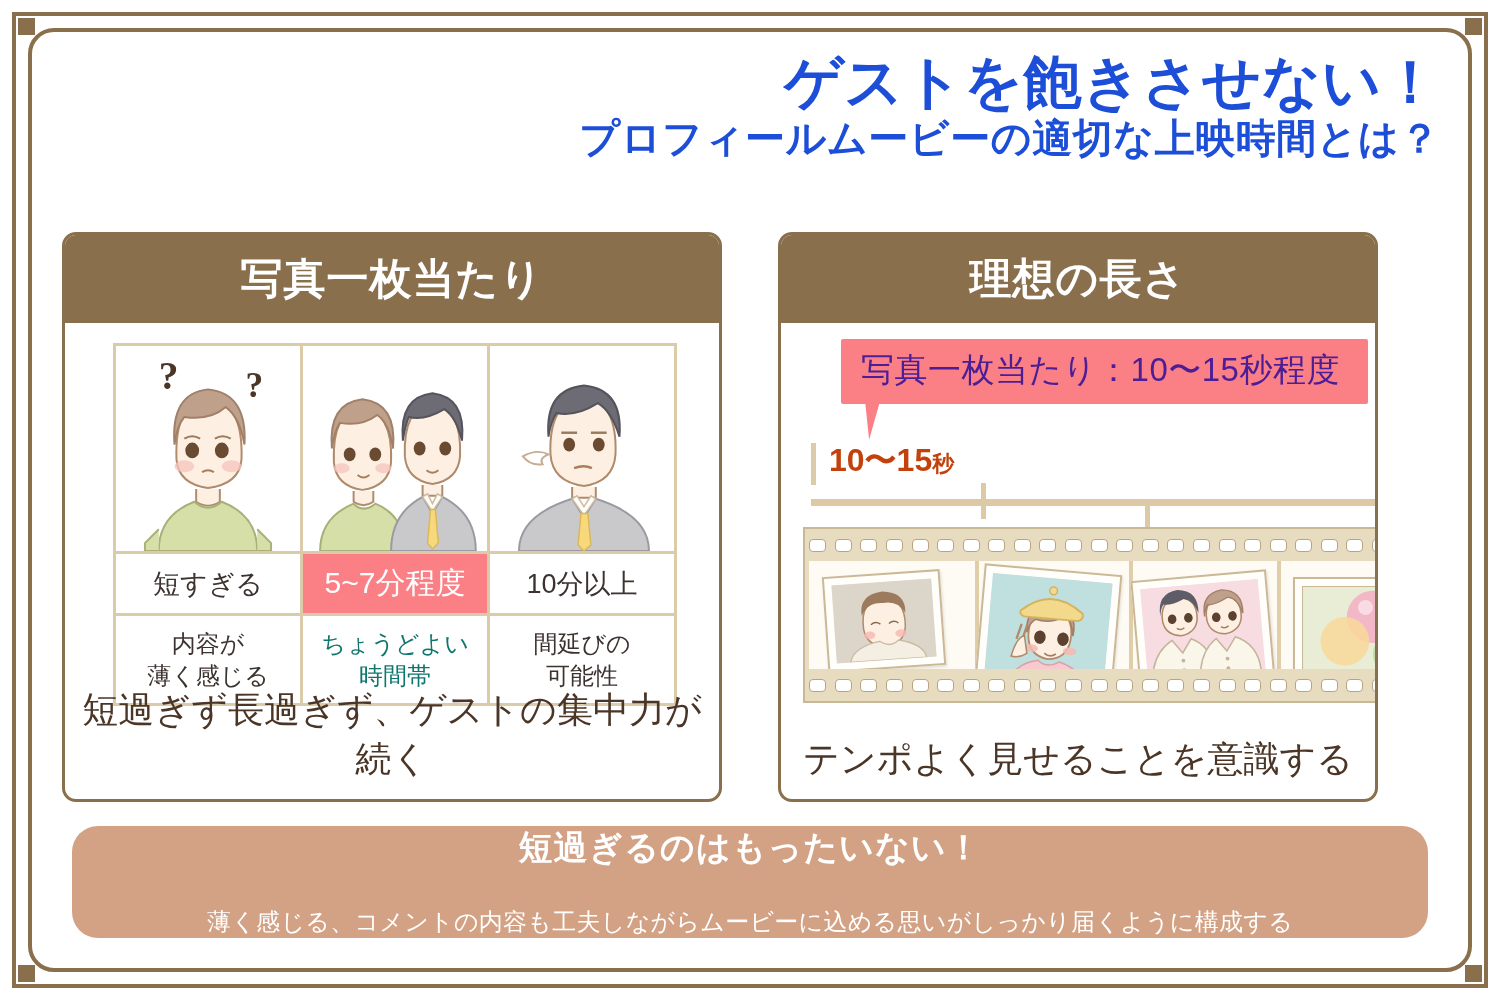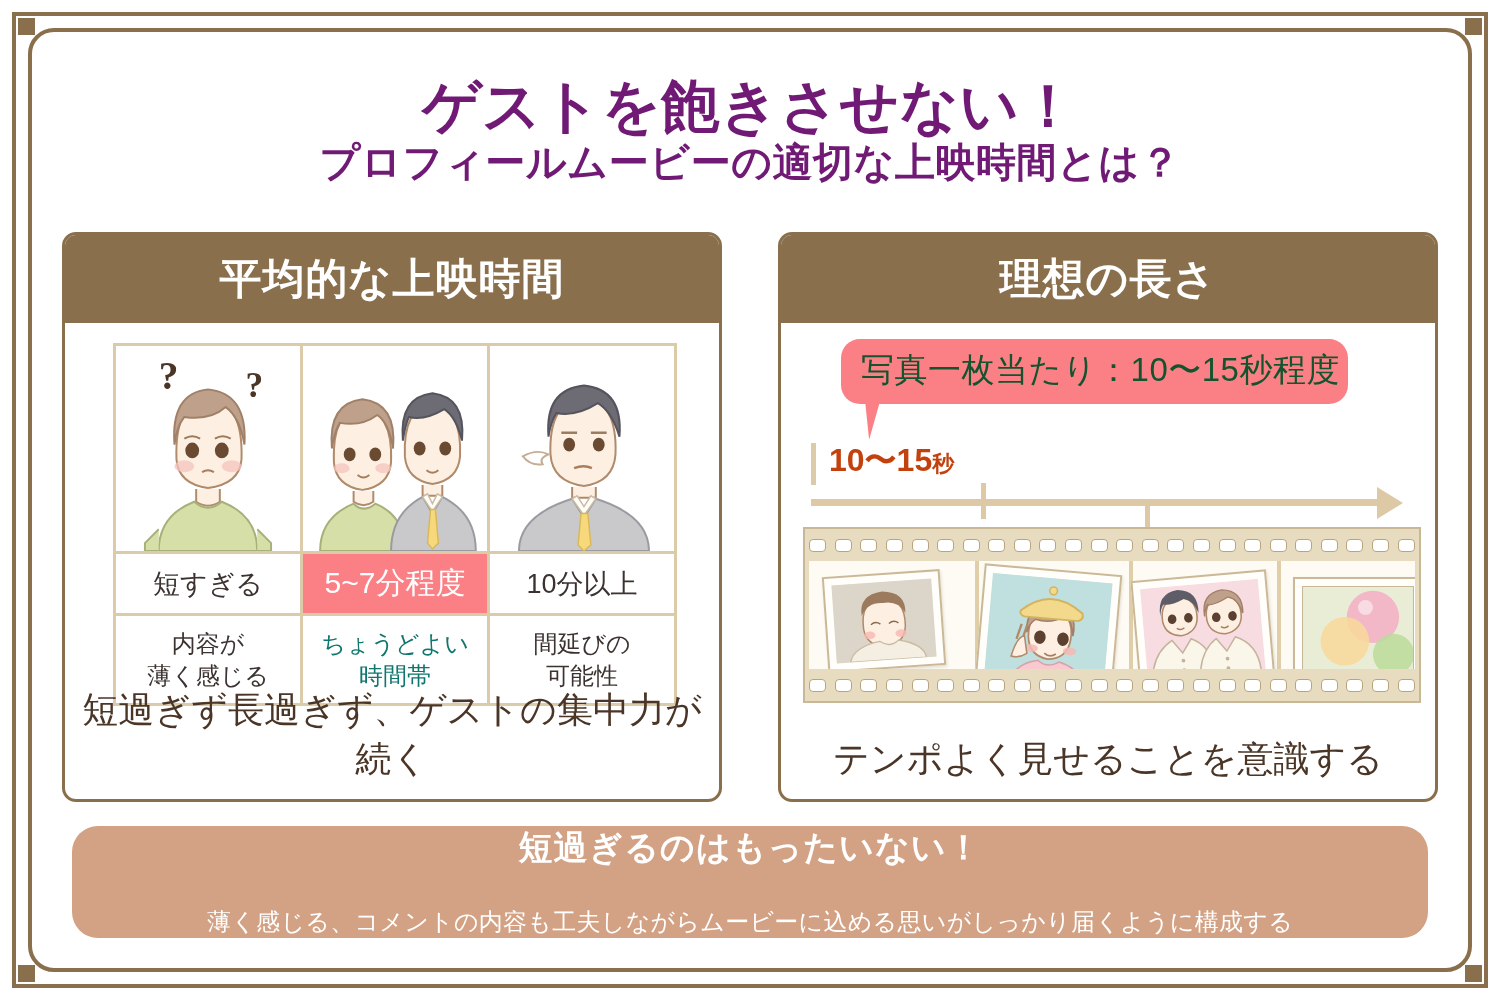--- a/index.html
+++ b/index.html
@@ -36,40 +36,39 @@
   }
   .cd-tl { left: 18px; top: 18px; }
   .cd-tr { right: 18px; top: 18px; }
   .cd-bl { left: 18px; bottom: 18px; }
   .cd-br { right: 18px; bottom: 18px; }
 
   
   .title {
     position: absolute;
     left: 60px; top: 48px; width: 1380px;
-    text-align: center;
-    color: #701a75;
+    text-align: right;
+    color: #1d4ed8;
     font-weight: 700;
     line-height: 1.16;
     letter-spacing: 0.5px;
-    margin-top: 24px;
   }
   .title-l1 { font-size: 58px; }
   .title-l2 { font-size: 40px; }
 
   
   .panel {
     position: absolute;
     border: 3px solid #8A6F4C;
     border-radius: 14px;
     background: #FFFFFF;
     overflow: hidden;
   }
   .panel-left  { left: 62px;  top: 232px; width: 660px; height: 570px; }
-  .panel-right { left: 778px; top: 232px; width: 660px; height: 570px; }
+  .panel-right { left: 778px; top: 232px; width: 600px; height: 570px; }
 
   .panel-head {
     height: 88px;
     background: #8A6F4C;
     color: #FFFFFF;
     display: flex;
     align-items: center;
     justify-content: center;
     font-size: 42px;
     font-weight: 700;
@@ -112,23 +111,23 @@
   }
 
   
   .illus-svg { display: block; width: 100%; height: 100%; }
 
   
   .badge-wrap { position: absolute; left: 48px; top: 16px; width: 564px; }
   .badge {
     display: inline-block;
     background: #FA8086;
-    color: #14532d;
-    border-radius: 19px;
-    padding: 9px 8px 11px 20px;
+    color: #4c1d95;
+    border-radius: 2px;
+    padding: 9px 28px 11px 20px;
     font-size: 33px;
     white-space: nowrap;
     letter-spacing: 0.5px;
     margin-left: 12px;
   }
   .badge-tail {
     position: absolute;
     left: 38px; top: 60px;
     width: 0; height: 0;
     border-left: 16px solid #FA8086;
@@ -213,21 +212,21 @@
   <div class="corner-dot cd-tr"></div>
   <div class="corner-dot cd-bl"></div>
   <div class="corner-dot cd-br"></div>
 
   <div class="title">
     <div class="title-l1">ゲストを飽きさせない！</div>
     <div class="title-l2">プロフィールムービーの適切な上映時間とは？</div>
   </div>
 
   <div class="panel panel-left">
-    <div class="panel-head">平均的な上映時間</div>
+    <div class="panel-head">写真一枚当たり</div>
     <div class="panel-body">
 
       <table class="cmp-table">
         <tbody>
             <tr>
           <td class="cell-illus">
 
             <svg class="illus-svg" viewBox="0 0 180 208">
               <text x="40" y="44" font-size="40" font-weight="700" fill="#4A3526" font-family="'Liberation Serif',serif">?</text>
               <text x="128" y="52" font-size="36" font-weight="700" fill="#4A3526" font-family="'Liberation Serif',serif">?</text>

